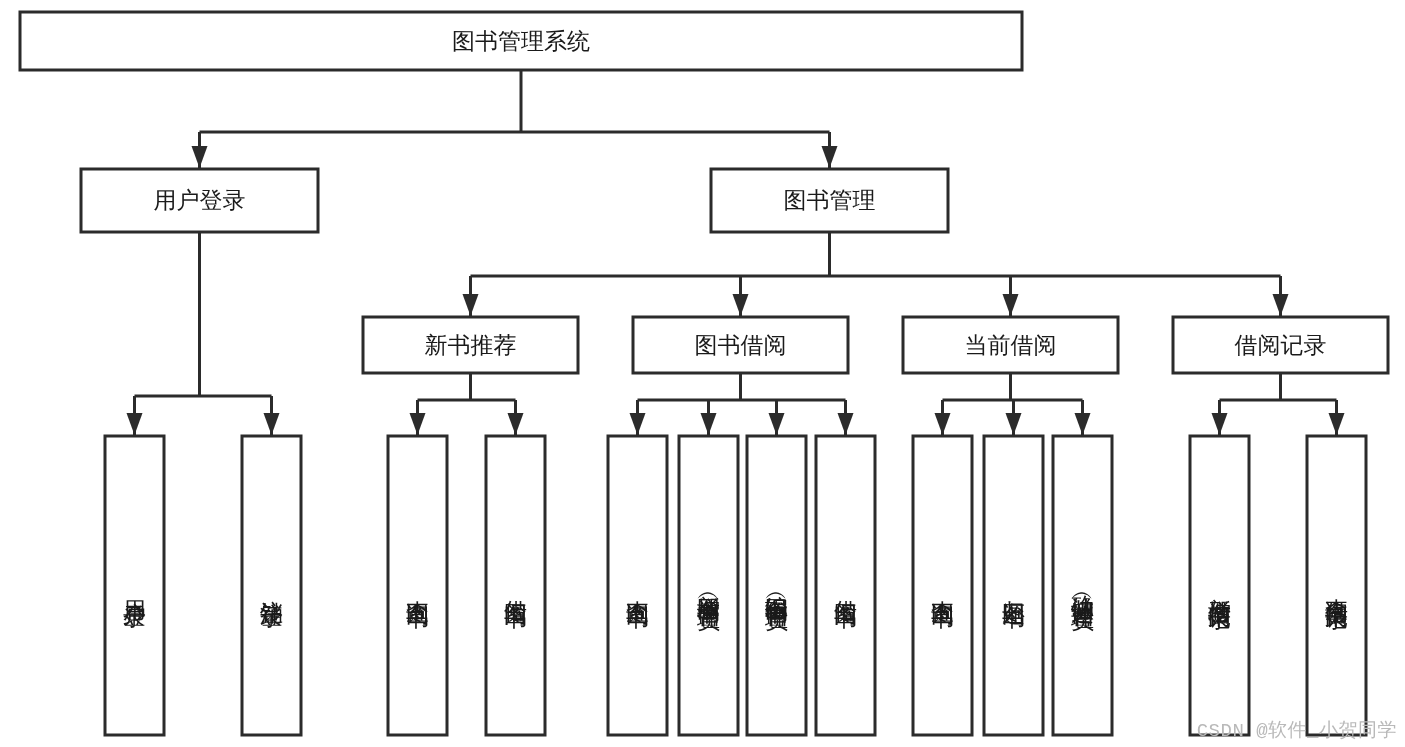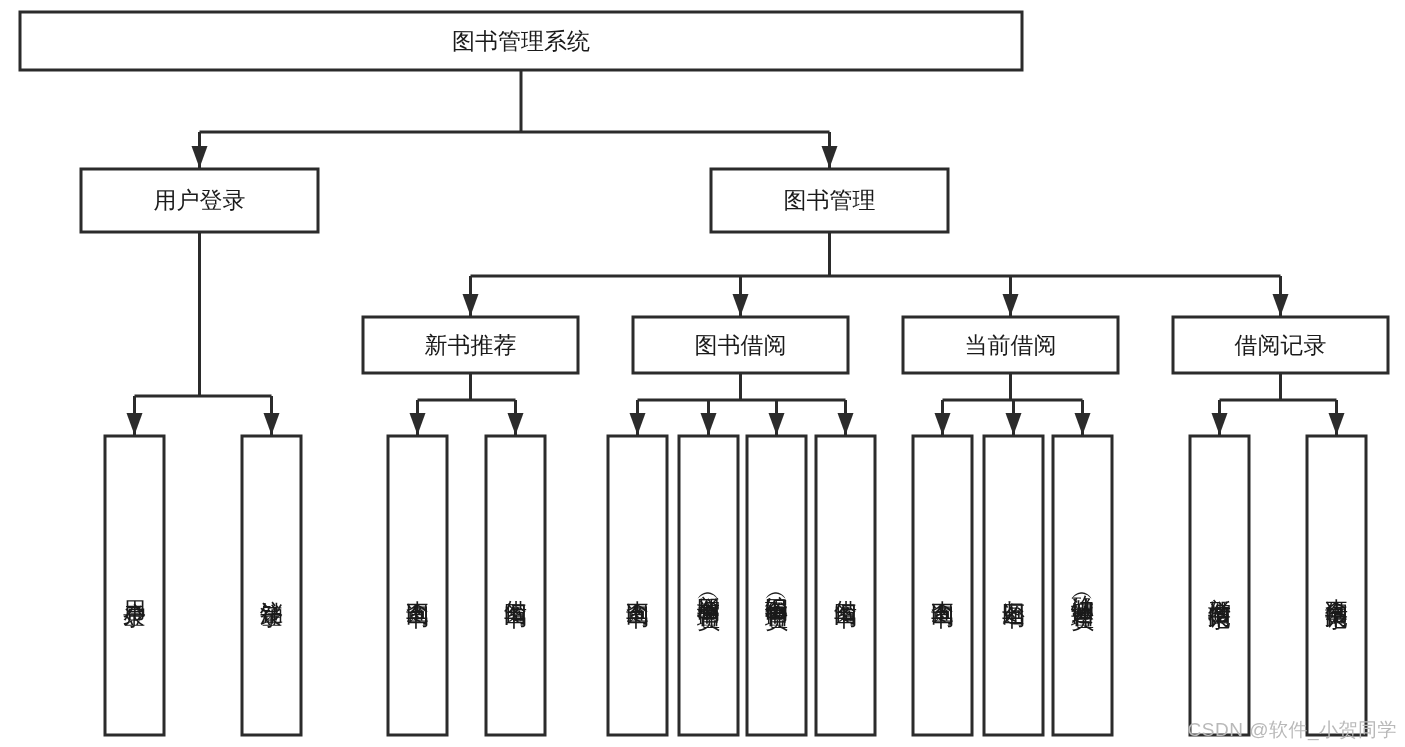--- a/index.html
+++ b/index.html
@@ -64,21 +64,21 @@
     font-size: 23px;
     line-height: 1.18;
     color: #1a1a1a;
     letter-spacing: 2px;
     white-space: nowrap;
   }
   .watermark {
     position: absolute;
     right: 8px;
     bottom: 4px;
-    font-family: Liberation Sans, sans-serif;
+    font-family: Liberation Mono, monospace;
     font-size: 19px;
     color: #b9b9b9;
     white-space: nowrap;
     letter-spacing: 0.5px;
   }
 </style>
 </head>
 <body>
 
 <div id="diagram-root">

